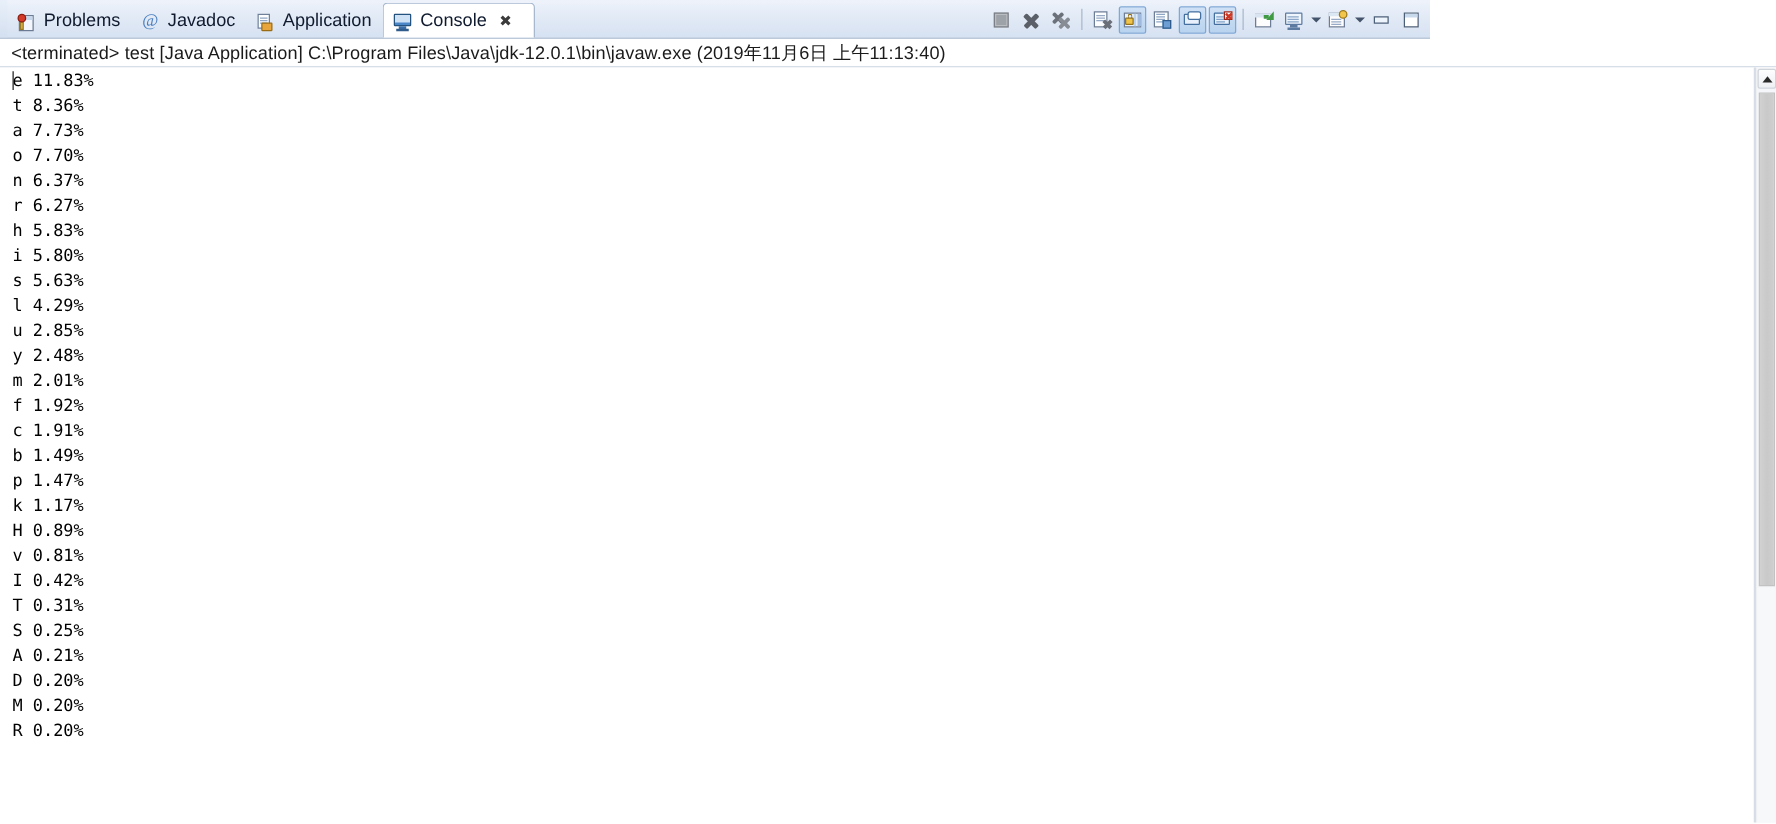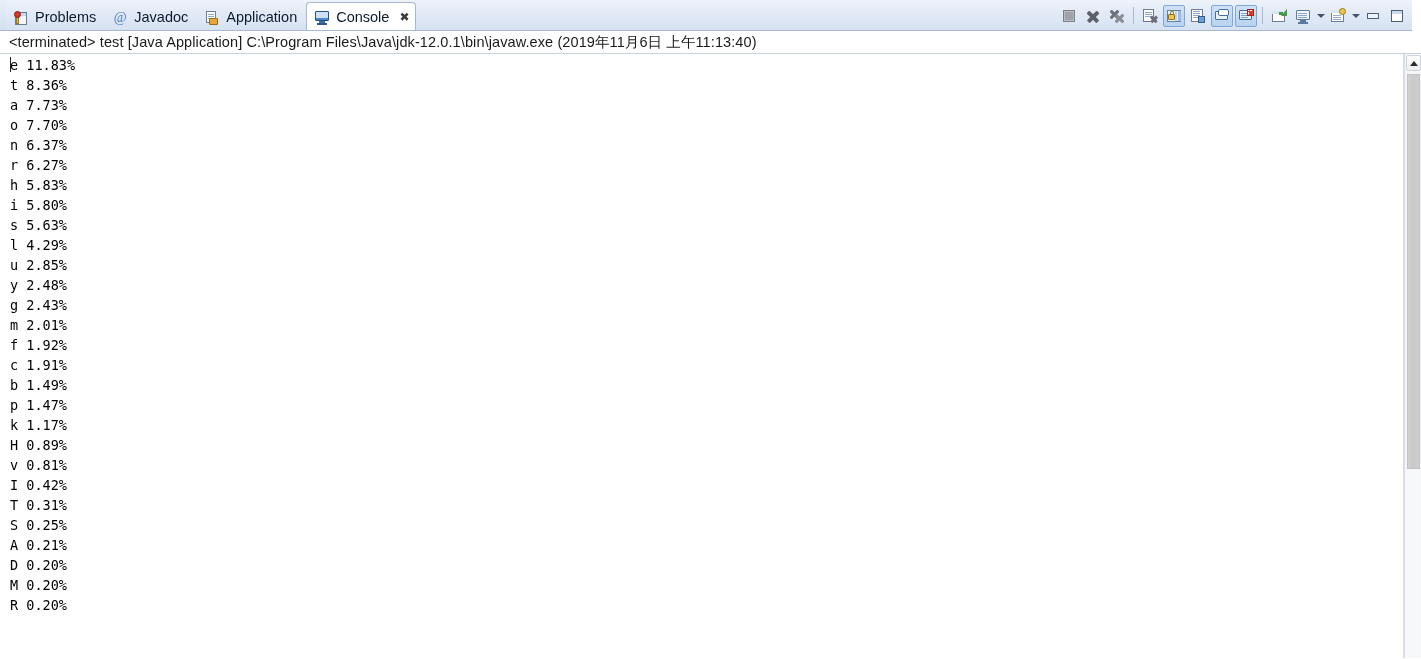--- a/index.html
+++ b/index.html
@@ -15,21 +15,21 @@
     position: relative;
     width: 1421px;
     height: 659px;
     background: #ffffff;
   }
 
   
   .tabbar {
     position: relative;
     height: 31px;
-    width: 1412px;
+    width: 1144px;
     background: linear-gradient(to bottom, #eef3fb 0%, #e2eaf6 45%, #d6e2f2 100%);
     border-bottom: 1px solid #a7b8cf;
     display: flex;
     align-items: flex-end;
     overflow: hidden;
   }
   .tab-left-strip {
     position: absolute;
     left: 0; top: 0; bottom: 0; width: 6px;
     background: linear-gradient(to bottom,#e9f0fa,#d4e0f0);
@@ -54,21 +54,21 @@
     cursor: default;
   }
   .tab.inactive { height: 25px; }
   .tab.active {
     background: #ffffff;
     border: 1px solid #a7b8cf;
     border-bottom: none;
     border-radius: 4px 4px 0 0;
     height: 29px;
     margin-bottom: -1px;
-    padding-right: 6px;
+    padding-right: 18px;
     margin-top: 27px;
   }
   .tab .label { line-height: 1; }
   .tab-close {
     font-size: 12px;
     color: #3a3a3a;
     margin-left: 4px;
     line-height: 1;
   }
 
@@ -501,21 +501,20 @@
         <div class="cline">a 7.73%</div>
         <div class="cline">o 7.70%</div>
         <div class="cline">n 6.37%</div>
         <div class="cline">r 6.27%</div>
         <div class="cline">h 5.83%</div>
         <div class="cline">i 5.80%</div>
         <div class="cline">s 5.63%</div>
         <div class="cline">l 4.29%</div>
         <div class="cline">u 2.85%</div>
         <div class="cline">y 2.48%</div>
-        <div class="cline">g 2.43%</div>
         <div class="cline">m 2.01%</div>
         <div class="cline">f 1.92%</div>
         <div class="cline">c 1.91%</div>
         <div class="cline">b 1.49%</div>
         <div class="cline">p 1.47%</div>
         <div class="cline">k 1.17%</div>
         <div class="cline">H 0.89%</div>
         <div class="cline">v 0.81%</div>
         <div class="cline">I 0.42%</div>
         <div class="cline">T 0.31%</div>

